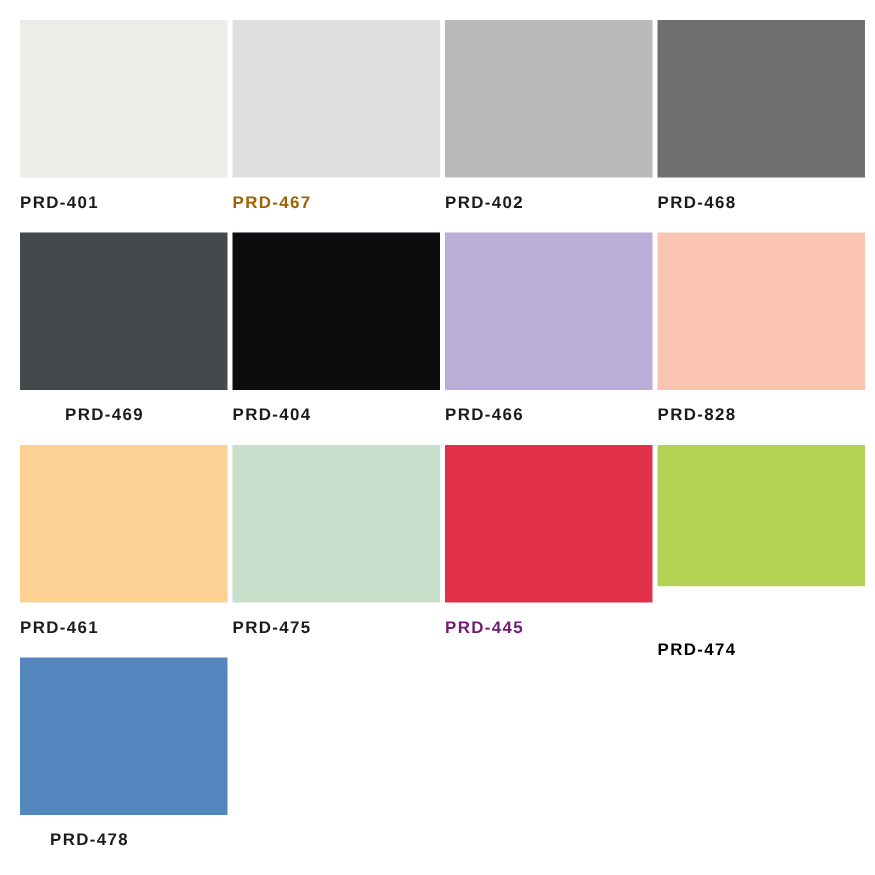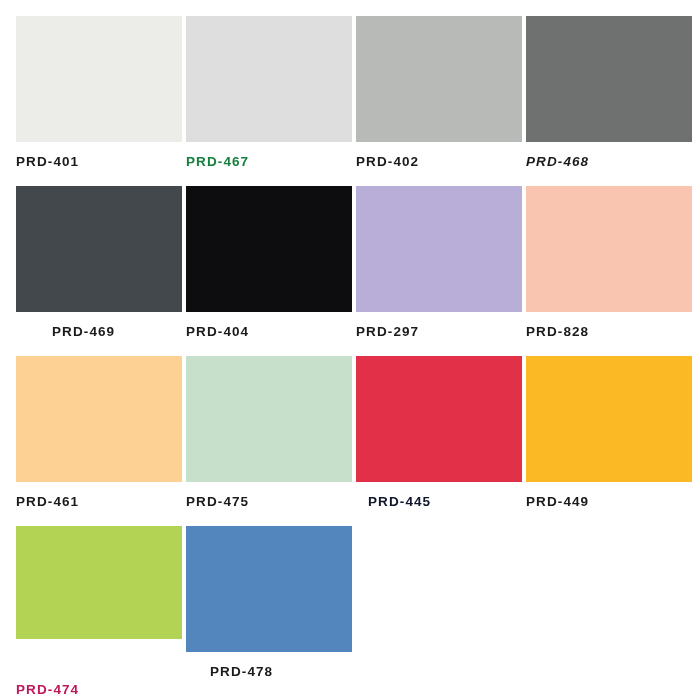--- a/index.html
+++ b/index.html
@@ -60,77 +60,73 @@
 
 <div id="swatch-grid">
 
   <div class="swatch-cell">
     <span class="swatch-chip" style="background-color: rgb(236, 236, 232);"></span>
     <span class="swatch-label" style="color: rgb(27, 27, 27);">PRD-401</span>
   </div>
 
   <div class="swatch-cell">
     <span class="swatch-chip" style="background-color: rgb(222, 222, 222);"></span>
-    <span class="swatch-label" style="color: #15803d;">PRD-467</span>
+    <span class="swatch-label" style="color: #a16207;">PRD-467</span>
   </div>
 
   <div class="swatch-cell">
     <span class="swatch-chip" style="background-color: rgb(184, 186, 184);"></span>
     <span class="swatch-label" style="color: rgb(27, 27, 27);">PRD-402</span>
   </div>
 
   <div class="swatch-cell">
     <span class="swatch-chip" style="background-color: rgb(110, 113, 112);"></span>
-    <span class="swatch-label" style="color: rgb(27, 27, 27); font-style: italic;">PRD-468</span>
+    <span class="swatch-label" style="color: rgb(27, 27, 27);">PRD-468</span>
   </div>
 
   <div class="swatch-cell">
     <span class="swatch-chip" style="background-color: rgb(67, 72, 77);"></span>
     <span class="swatch-label" style="color: rgb(27, 27, 27); padding-left: 36px;">PRD-469</span>
   </div>
 
   <div class="swatch-cell">
     <span class="swatch-chip" style="background-color: rgb(13, 13, 16);"></span>
     <span class="swatch-label" style="color: rgb(27, 27, 27);">PRD-404</span>
   </div>
 
   <div class="swatch-cell">
     <span class="swatch-chip" style="background-color: rgb(185, 174, 216);"></span>
-    <span class="swatch-label" style="color: rgb(27, 27, 27);">PRD-297</span>
+    <span class="swatch-label" style="color: rgb(27, 27, 27);">PRD-466</span>
   </div>
 
   <div class="swatch-cell">
     <span class="swatch-chip" style="background-color: rgb(249, 196, 176);"></span>
     <span class="swatch-label" style="color: rgb(27, 27, 27);">PRD-828</span>
   </div>
 
   <div class="swatch-cell">
     <span class="swatch-chip" style="background-color: rgb(253, 209, 148);"></span>
     <span class="swatch-label" style="color: rgb(27, 27, 27);">PRD-461</span>
   </div>
 
   <div class="swatch-cell">
     <span class="swatch-chip" style="background-color: rgb(198, 224, 203);"></span>
     <span class="swatch-label" style="color: rgb(27, 27, 27);">PRD-475</span>
   </div>
 
 
   <div class="swatch-cell">
     <span class="swatch-chip" style="background-color: rgb(226, 48, 72);"></span>
-    <span class="swatch-label" style="color: #0f172a; margin-left: 12px;">PRD-445</span>
+    <span class="swatch-label" style="color: #701a75;">PRD-445</span>
   </div>
 
-  <div class="swatch-cell">
-    <span class="swatch-chip" style="background-color: rgb(251, 185, 36);"></span>
-    <span class="swatch-label" style="color: rgb(27, 27, 27);">PRD-449</span>
-  </div>
 
   <div class="swatch-cell">
     <span class="swatch-chip" style="background-color: rgb(179, 211, 85);"></span>
-    <span class="swatch-label" style="color: #be185d; margin-top: 44px;">PRD-474</span>
+    <span class="swatch-label" style="color: #000000; margin-top: 44px;">PRD-474</span>
   </div>
 
   <div class="swatch-cell">
     <span class="swatch-chip" style="background-color: rgb(82, 134, 189);"></span>
     <span class="swatch-label" style="color: rgb(27, 27, 27); padding-left: 24px;">PRD-478</span>
   </div>
 
   <div class="empty-cell"></div>
 
 </div>

